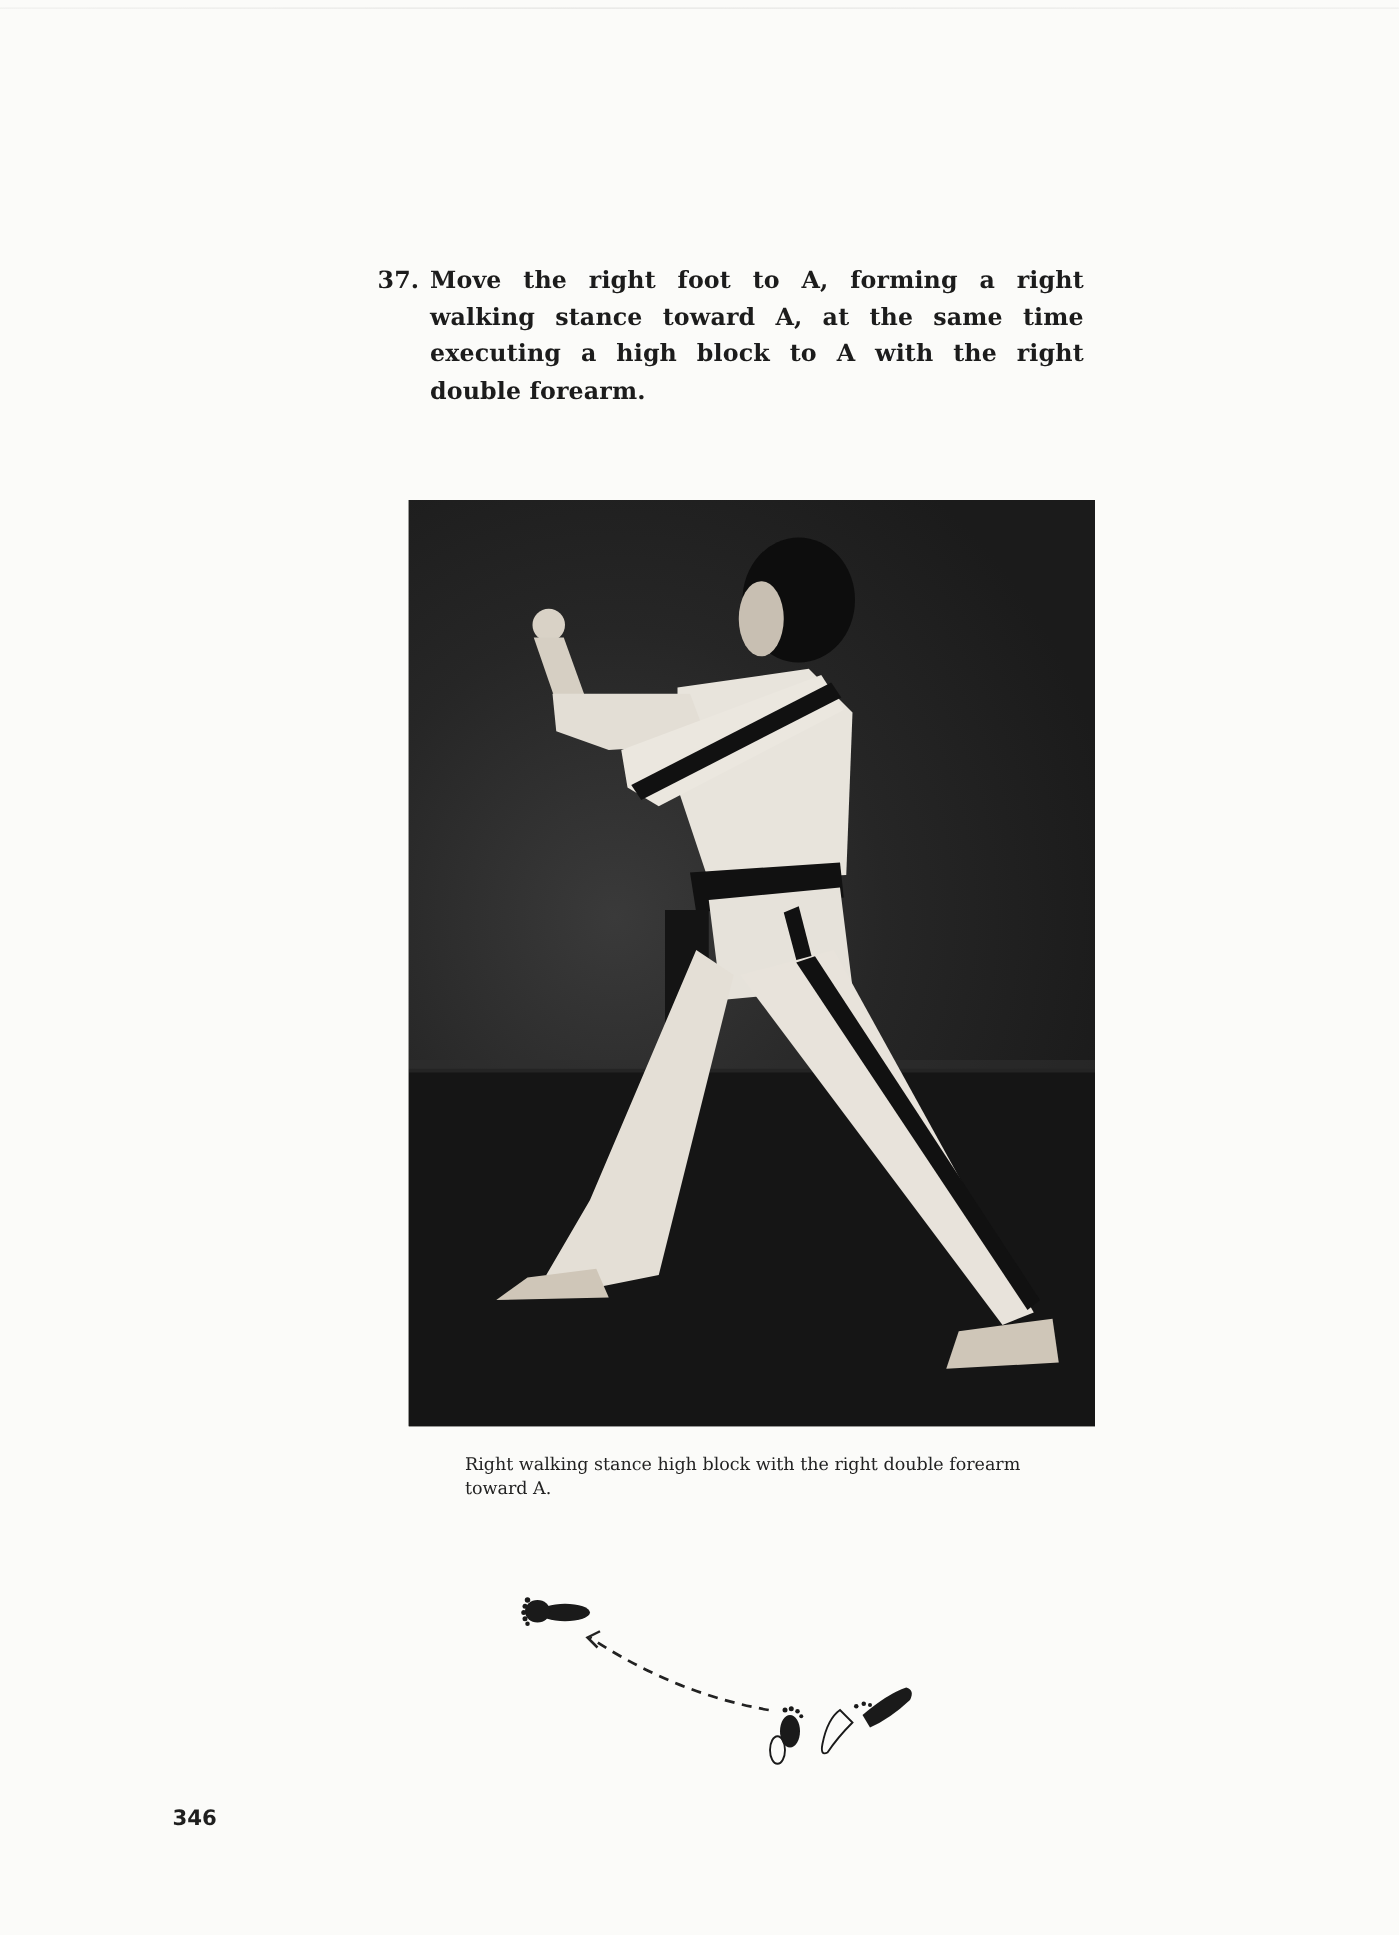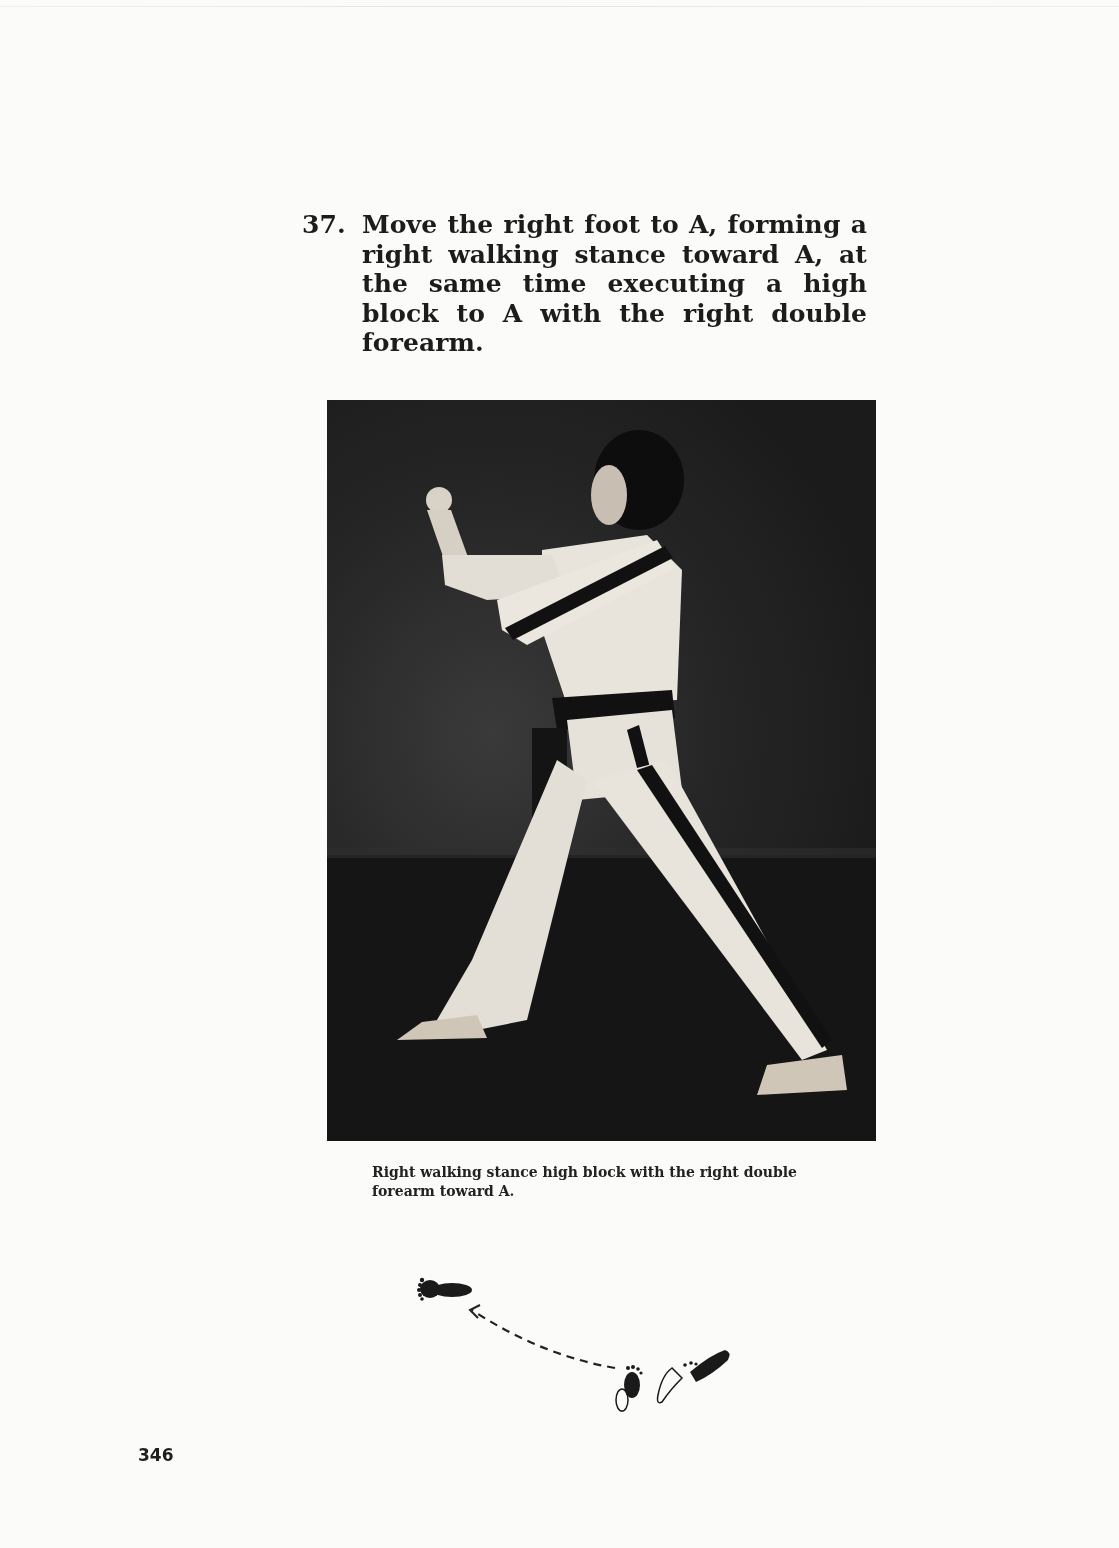--- a/index.html
+++ b/index.html
@@ -9,36 +9,36 @@
       font-family:"DejaVu Serif", serif;
       color:#1c1c1c;
     }
     .top-rule {
       position:absolute; left:0; top:6px; width:1119px; height:1px;
       background:linear-gradient(90deg, #f0f0ee, #e4e4e2 40%, #eeeeec);
     }
     .step {
       position:absolute; left:302px; top:210px; width:565px;
       font-family:"DejaVu Serif", serif; font-weight:bold;
-      font-size:25px; line-height:29.5px; text-align:justify;
+      font-size:19px; line-height:29.5px; text-align:justify;
       letter-spacing:0.1px;
     }
     .step .num { position:absolute; left:0; top:0; }
-    .step .body { margin-left:60px; display:block; text-align:justify; text-align-last:left; }
+    .step .body { margin-left:42px; display:block; text-align:justify; text-align-last:left; }
     .photo {
       position:absolute; left:327px; top:400px; width:549px; height:741px;
       background:
         radial-gradient(ellipse at 30% 45%, #3a3a3a 0%, #262626 40%, #1b1b1b 75%),
         #1d1d1d;
       overflow:hidden;
     }
     .photo svg { position:absolute; left:0; top:0; }
     .caption {
       position:absolute; left:372px; top:1163px; width:450px;
-      font-family:"DejaVu Serif", serif; font-weight:bold;
+      font-family:"DejaVu Serif", serif; font-weight:normal;
       font-size:14px; line-height:19px; color:#222;
     }
     .footwork {
       position:absolute; left:400px; top:1260px; width:350px; height:160px;
     }
     .page-number {
       position:absolute; left:138px; top:1445px;
       font-family:"DejaVu Sans", sans-serif; font-weight:bold;
       font-size:17px; color:#1f1f1f;
     }

